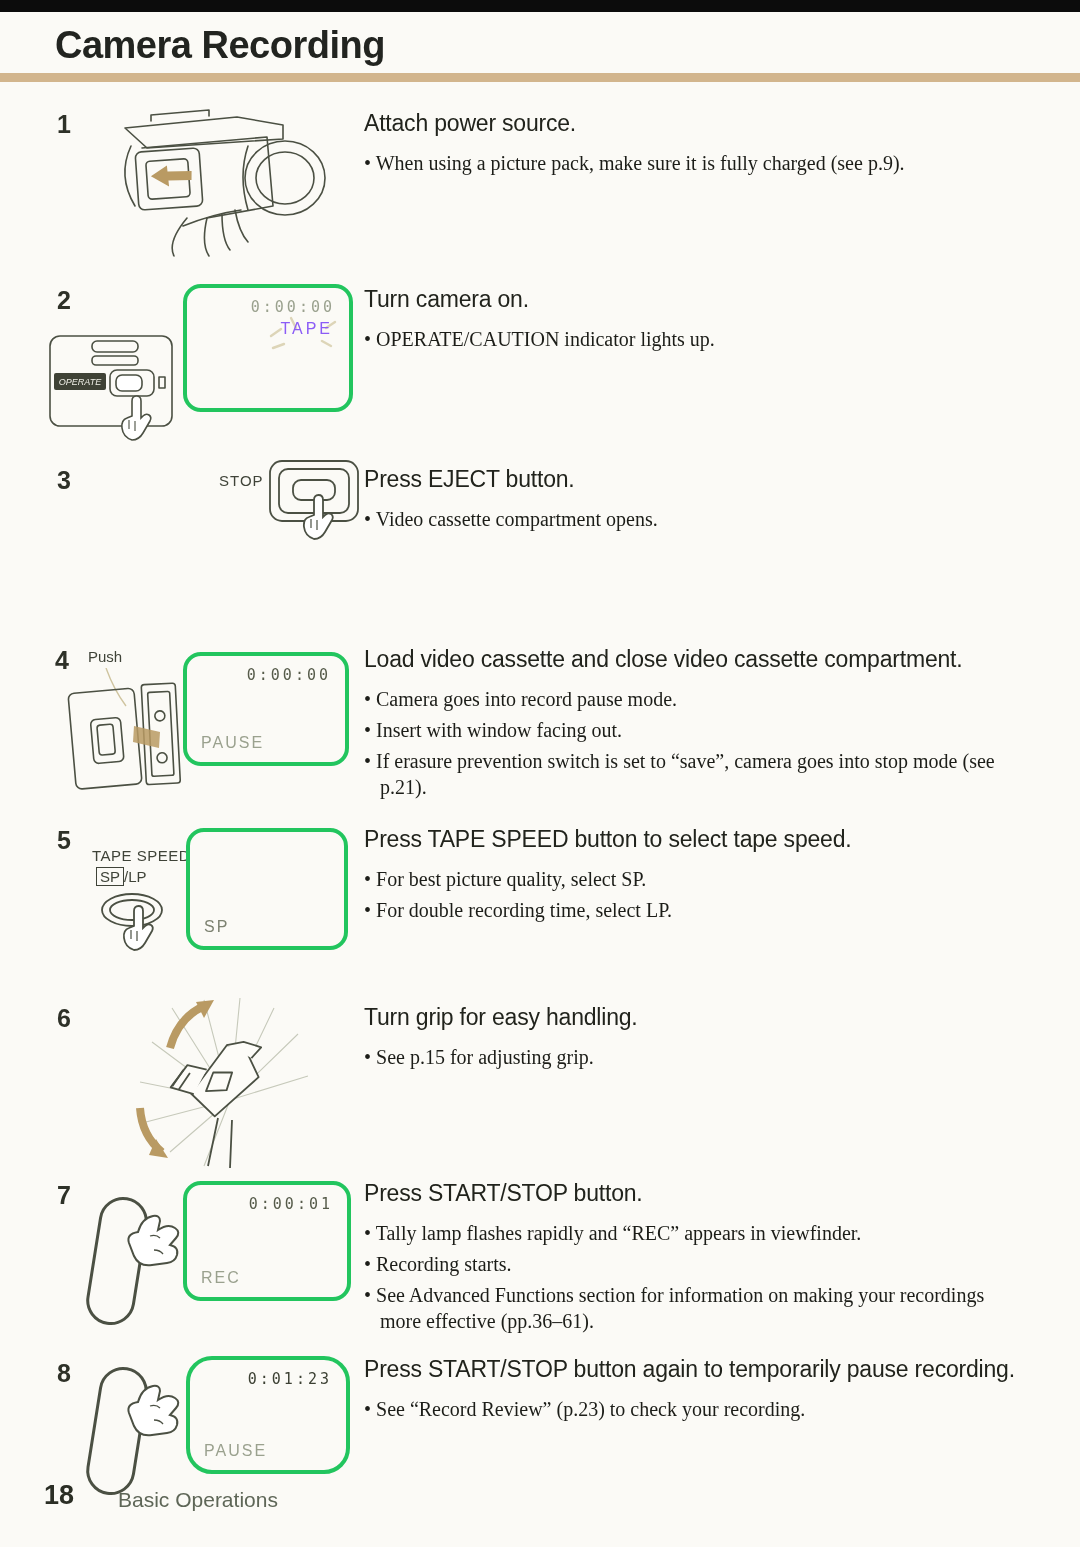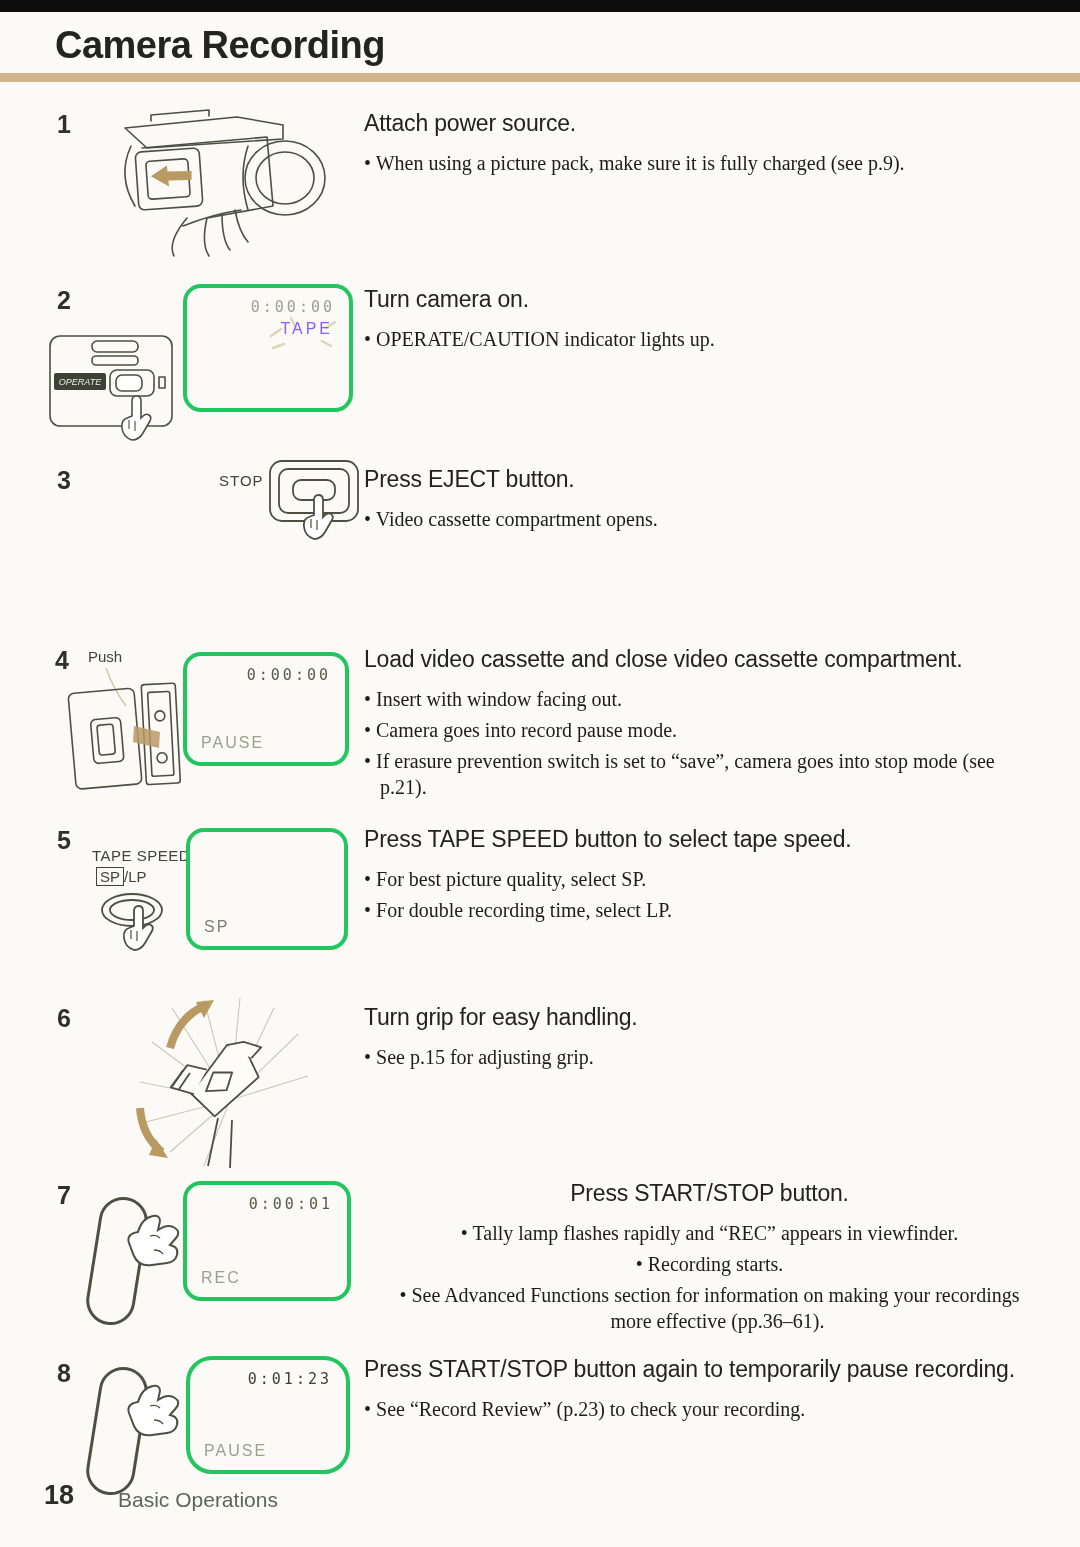--- a/index.html
+++ b/index.html
@@ -167,22 +167,22 @@
       <path d="M76,58 l26,6 l-1,16 l-26,-6 z" fill="#b99a63" opacity="0.85"></path>
     </svg>
   </div>
   <div class="vf" style="left:183px;top:652px;width:158px;height:106px;">
     <div class="vf-counter">0:00:00</div>
     <div class="vf-status">PAUSE</div>
   </div>
   <div class="step-text" style="left:364px;top:644px;">
     <div class="step-heading">Load video cassette and close video cassette compartment.</div>
     <div class="bullets">
+        <div class="bullet">• Camera goes into record pause mode.</div>
         <div class="bullet">• Insert with window facing out.</div>
-        <div class="bullet">• Camera goes into record pause mode.</div>
         <div class="bullet">• If erasure prevention switch is set to “save”, camera goes into stop mode (see p.21).</div>
       </div>
   </div>
 
   <div class="step-num" style="left:57px;top:826px;">5</div>
   <div class="small-label" style="position:absolute;left:92px;top:847px;letter-spacing:.5px;">TAPE SPEED</div>
   <div style="position:absolute;left:96px;top:868px;font-size:15px;color:#3f4338;">
     <span style="border:1.5px solid #3f4338;padding:0 3px;">SP</span><span>/LP</span>
   </div>
   <div class="illus" style="left:88px;top:888px;">
@@ -244,21 +244,21 @@
       <g>
         <path d="M58,42 q4,-14 15,-16 q7,-1 7,5 l-2,9 q10,-7 17,-2 q6,4 1,10 l-6,7 q9,2 7,10 q-2,7 -10,8 l-15,2 q-13,2 -18,-9 l-5,-13 q-3,-9 9,-11 z" fill="#fff" stroke="#4b5043" stroke-width="2"></path>
         <path d="M70,46 q6,-2 10,2 M74,60 q6,0 9,4" fill="none" stroke="#4b5043" stroke-width="1.3"></path>
       </g>
     </svg>
   </div>
   <div class="vf" style="left:183px;top:1181px;width:160px;height:112px;">
     <div class="vf-counter">0:00:01</div>
     <div class="vf-status">REC</div>
   </div>
-  <div class="step-text" style="left:382px;top:1178px;text-align:center;">
+  <div class="step-text" style="left:364px;top:1178px;">
     <div class="step-heading">Press START/STOP button.</div>
     <div class="bullets">
         <div class="bullet">• Tally lamp flashes rapidly and “REC” appears in viewfinder.</div>
         <div class="bullet">• Recording starts.</div>
         <div class="bullet">• See Advanced Functions section for information on making your recordings more effective (pp.36–61).</div>
       </div>
   </div>
 
   <div class="step-num" style="left:57px;top:1359px;">8</div>
   <div class="illus" style="left:80px;top:1360px;">

